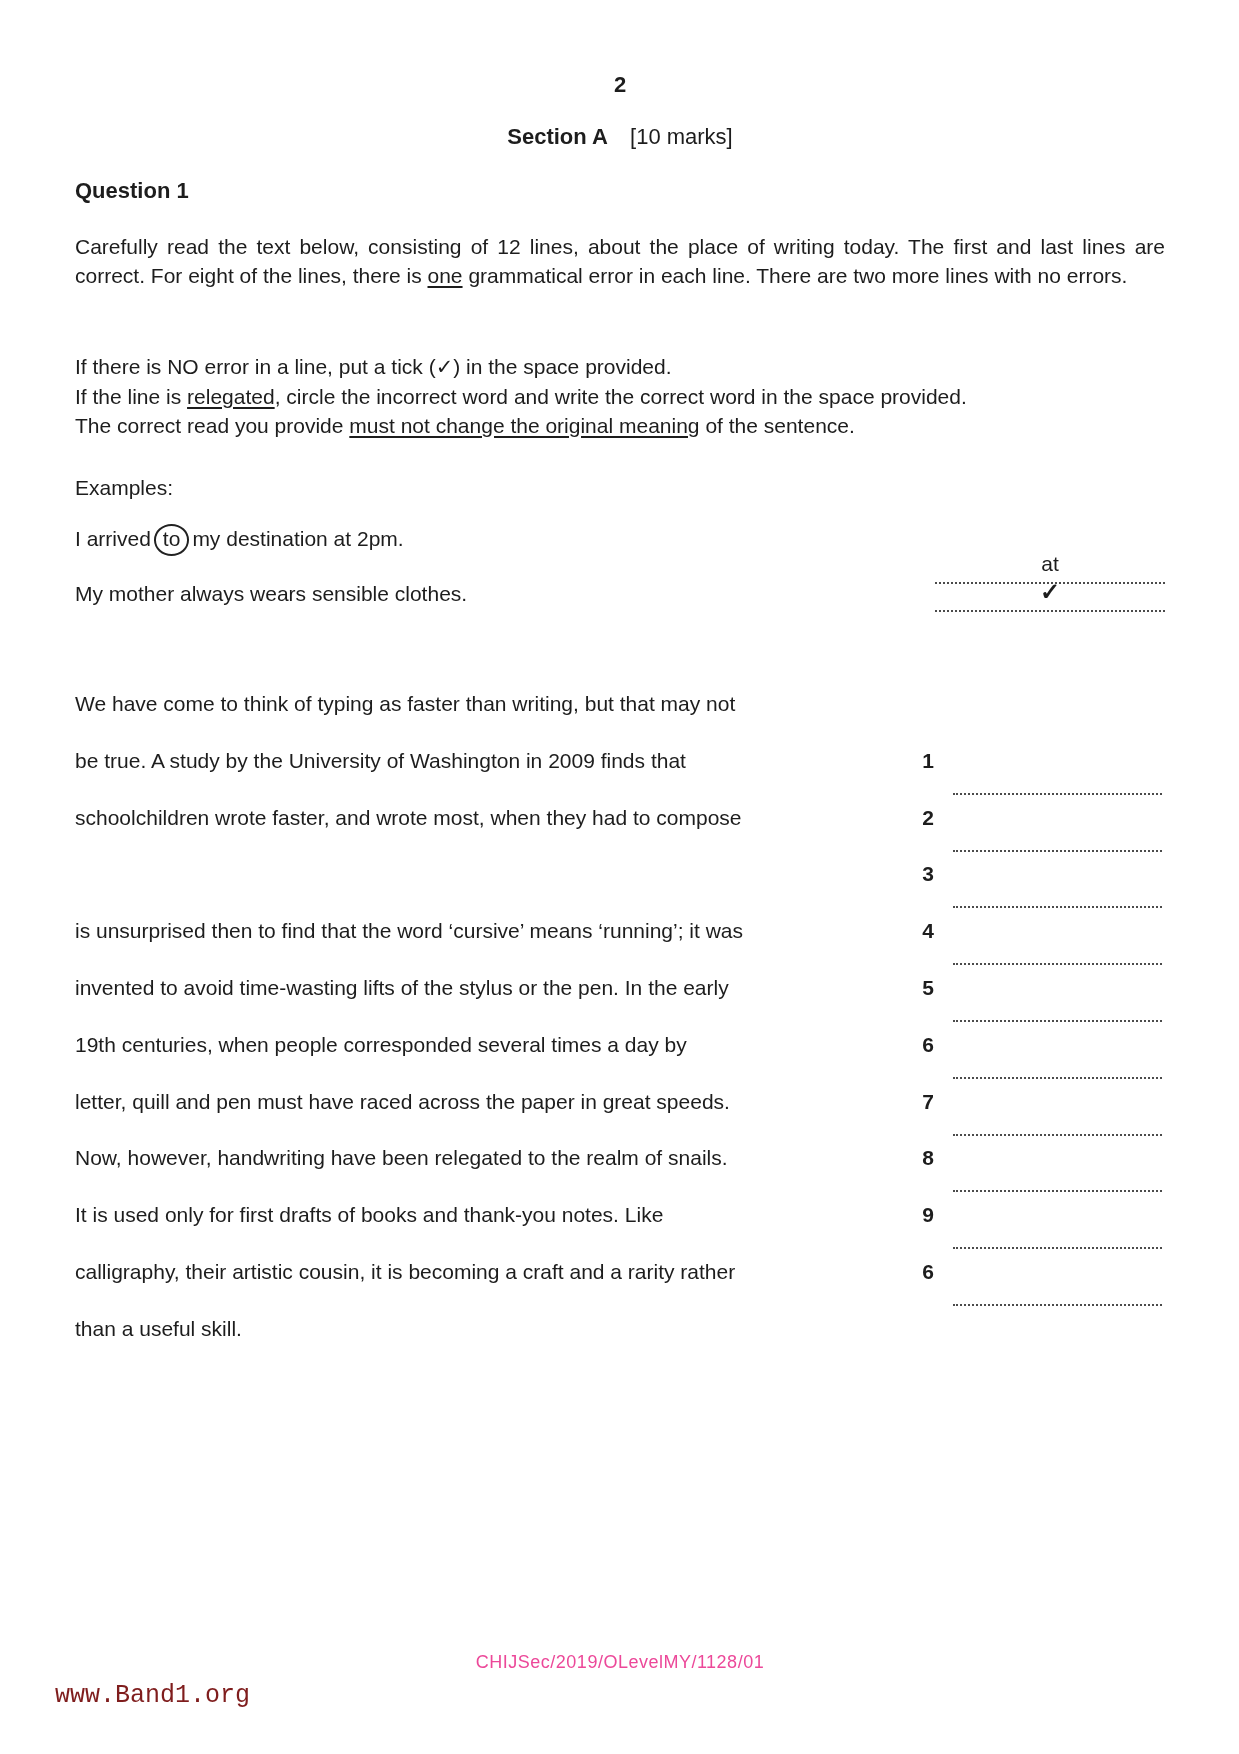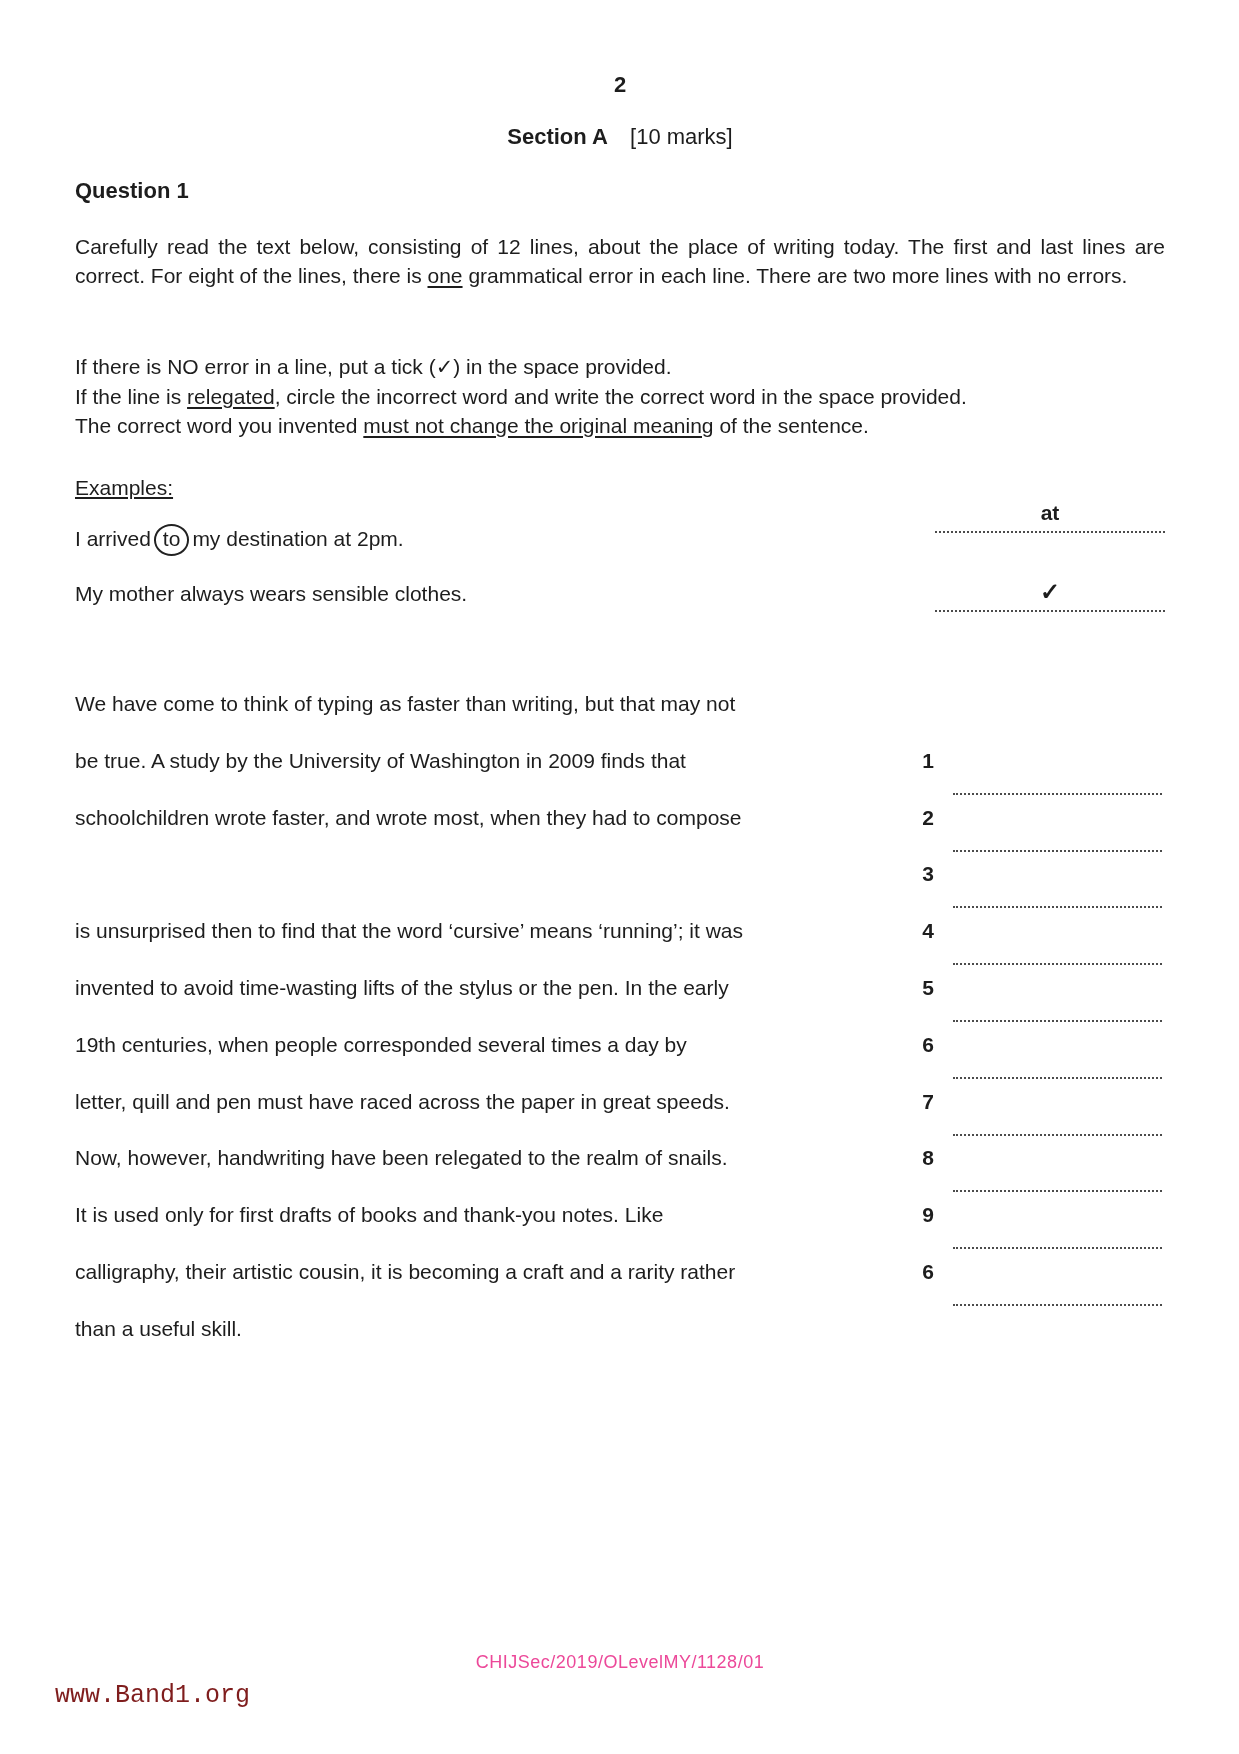--- a/index.html
+++ b/index.html
@@ -66,21 +66,20 @@
     left: 0;
     width: 1090px;
     font-size: 21px;
     line-height: 29.5px;
   }
   .examples-label {
     position: absolute;
     top: 476px;
     left: 0;
     font-size: 21px;
-    text-decoration: underline;
   }
   .ex-text {
     position: absolute;
     left: 0;
     font-size: 21px;
     white-space: nowrap;
   }
   .ex-text-1 { top: 527px; }
   .ex-text-2 { top: 582px; }
   .circled {
@@ -93,23 +92,23 @@
   }
   .ex-answer {
     position: absolute;
     left: 860px;
     width: 230px;
     text-align: center;
     border-bottom: 2.5px dotted #4b4b4b;
     font-size: 21px;
   }
   .ex-answer-1 {
-    top: 501px;
+    top: 552px;
     height: 30px;
-    font-weight: bold;
+    font-weight: normal;
   }
   .ex-answer-2 {
     top: 578px;
     height: 32px;
     font-size: 24px;
     font-weight: bold;
   }
   .passage {
     position: absolute;
     top: 692px;
@@ -175,21 +174,21 @@
       <span class="section-marks">[10 marks]</span>
     </div>
 
     <div class="q-title">Question 1</div>
 
     <div class="intro"><span>Carefully read the text below, consisting of 12 lines, about the place of writing today. The first and last lines are correct. For eight of the lines, there is </span><span class="u">one</span><span> grammatical error in each line. There are two more lines with no errors.</span></div>
 
     <div class="instructions">
       <div><span>If there is NO error in a line, put a tick (✓) in the space provided.</span></div>
       <div><span>If the line is </span><span class="u">relegated</span><span>, circle the incorrect word and write the correct word in the space provided.</span></div>
-      <div><span>The correct word you invented </span><span class="u">must not change the original meaning</span><span> of the sentence.</span></div>
+      <div><span>The correct read you provide </span><span class="u">must not change the original meaning</span><span> of the sentence.</span></div>
     </div>
 
     <div class="examples-label">Examples:</div>
 
     <div class="ex-text ex-text-1"><span>I arrived</span><span class="circled">to</span><span>my destination at 2pm.</span></div>
     <div class="ex-answer ex-answer-1">at</div>
 
     <div class="ex-text ex-text-2">My mother always wears sensible clothes.</div>
     <div class="ex-answer ex-answer-2">✓</div>
 

